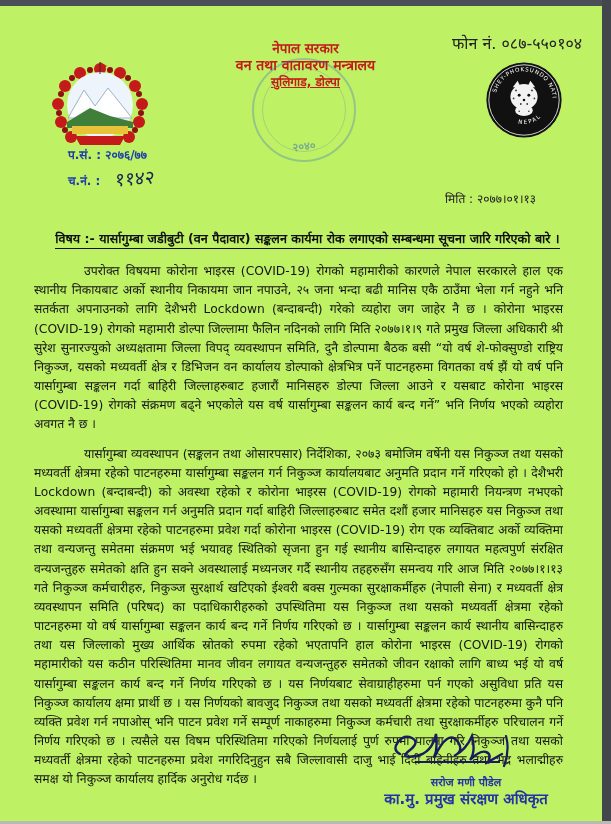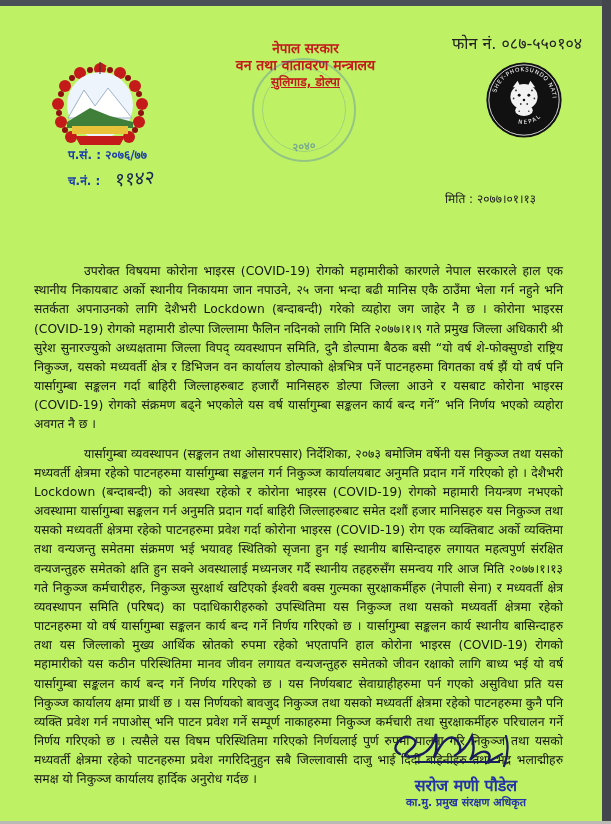--- a/index.html
+++ b/index.html
@@ -44,22 +44,22 @@
   .subject span{font-weight:bold;font-size:12.6px;color:#111;border-bottom:1.4px solid #111;padding-bottom:2px;}
 
   
   .body-text{position:absolute;top:262px;left:34px;right:32px;font-size:12.3px;line-height:1.56;
         text-align:justify;color:#151515;}
   .body-text p{margin:0 16px 10px 0;text-indent:50px;}
 
   
   .sig-block{position:absolute;top:718px;left:356px;width:220px;text-align:center;}
   .sig-mark{width:160px;height:58px;margin:0 auto;display:block;}
-  .sig-name{color:#2433a6;font-weight:bold;font-size:16px;line-height:1.25;}
-  .sig-title{color:#2433a6;font-weight:bold;font-size:11px;line-height:1.3;}
+  .sig-name{color:#2433a6;font-weight:bold;font-size:11px;line-height:1.25;}
+  .sig-title{color:#2433a6;font-weight:bold;font-size:15px;line-height:1.3;}
 </style>
 </head>
 <body>
 
 <div class="page">
   <div class="edge-top"></div>
   <div class="edge-right"></div>
   <div class="edge-bottom"></div>
 
   <svg class="emblem" viewBox="0 0 100 100">
@@ -154,20 +154,23 @@
       <span>च.नं. :</span>
       <span class="dispatch-value">११४२</span>
     </div>
   </div>
 
   <div class="date-block">
     <span>मिति :</span>
     <span>२०७७।०१।१३</span>
   </div>
 
+  <div class="subject">
+    <span>विषय :- यार्सागुम्बा जडीबुटी (वन पैदावार) सङ्कलन कार्यमा रोक लगाएको सम्बन्धमा सूचना जारि गरिएको बारे ।</span>
+  </div>
 
   <div class="body-text">
     <p>उपरोक्त विषयमा कोरोना भाइरस (COVID-19) रोगको महामारीको कारणले नेपाल सरकारले हाल एक स्थानीय निकायबाट अर्को स्थानीय निकायमा जान नपाउने, २५ जना भन्दा बढी मानिस एकै ठाउँमा भेला गर्न नहुने भनि सतर्कता अपनाउनको लागि देशैभरी Lockdown (बन्दाबन्दी) गरेको व्यहोरा जग जाहेर नै छ । कोरोना भाइरस (COVID-19) रोगको महामारी डोल्पा जिल्लामा फैलिन नदिनको लागि मिति २०७७।१।९ गते प्रमुख जिल्ला अधिकारी श्री सुरेश सुनारज्युको अध्यक्षतामा जिल्ला विपद् व्यवस्थापन समिति, दुनै डोल्पामा बैठक बसी “यो वर्ष शे-फोक्सुण्डो राष्ट्रिय निकुञ्ज, यसको मध्यवर्ती क्षेत्र र डिभिजन वन कार्यालय डोल्पाको क्षेत्रभित्र पर्ने पाटनहरुमा विगतका वर्ष झैं यो वर्ष पनि यार्सागुम्बा सङ्कलन गर्दा बाहिरी जिल्लाहरुबाट हजारौं मानिसहरु डोल्पा जिल्ला आउने र यसबाट कोरोना भाइरस (COVID-19) रोगको संक्रमण बढ्ने भएकोले यस वर्ष यार्सागुम्बा सङ्कलन कार्य बन्द गर्ने” भनि निर्णय भएको व्यहोरा अवगत नै छ ।</p>
     <p>यार्सागुम्बा व्यवस्थापन (सङ्कलन तथा ओसारपसार) निर्देशिका, २०७३ बमोजिम वर्षेनी यस निकुञ्ज तथा यसको मध्यवर्ती क्षेत्रमा रहेको पाटनहरुमा यार्सागुम्बा सङ्कलन गर्न निकुञ्ज कार्यालयबाट अनुमति प्रदान गर्ने गरिएको हो । देशैभरी Lockdown (बन्दाबन्दी) को अवस्था रहेको र कोरोना भाइरस (COVID-19) रोगको महामारी नियन्त्रण नभएको अवस्थामा यार्सागुम्बा सङ्कलन गर्न अनुमति प्रदान गर्दा बाहिरी जिल्लाहरुबाट समेत दशौं हजार मानिसहरु यस निकुञ्ज तथा यसको मध्यवर्ती क्षेत्रमा रहेको पाटनहरुमा प्रवेश गर्दा कोरोना भाइरस (COVID-19) रोग एक व्यक्तिबाट अर्को व्यक्तिमा तथा वन्यजन्तु समेतमा संक्रमण भई भयावह स्थितिको सृजना हुन गई स्थानीय बासिन्दाहरु लगायत महत्वपुर्ण संरक्षित वन्यजन्तुहरु समेतको क्षति हुन सक्ने अवस्थालाई मध्यनजर गर्दै स्थानीय तहहरुसँग समन्वय गरि आज मिति २०७७।१।१३ गते निकुञ्ज कर्मचारीहरु, निकुञ्ज सुरक्षार्थ खटिएको ईश्वरी बक्स गुल्मका सुरक्षाकर्मीहरु (नेपाली सेना) र मध्यवर्ती क्षेत्र व्यवस्थापन समिति (परिषद) का पदाधिकारीहरुको उपस्थितिमा यस निकुञ्ज तथा यसको मध्यवर्ती क्षेत्रमा रहेको पाटनहरुमा यो वर्ष यार्सागुम्बा सङ्कलन कार्य बन्द गर्ने निर्णय गरिएको छ । यार्सागुम्बा सङ्कलन कार्य स्थानीय बासिन्दाहरु तथा यस जिल्लाको मुख्य आर्थिक स्रोतको रुपमा रहेको भएतापनि हाल कोरोना भाइरस (COVID-19) रोगको महामारीको यस कठीन परिस्थितिमा मानव जीवन लगायत वन्यजन्तुहरु समेतको जीवन रक्षाको लागि बाध्य भई यो वर्ष यार्सागुम्बा सङ्कलन कार्य बन्द गर्ने निर्णय गरिएको छ । यस निर्णयबाट सेवाग्राहीहरुमा पर्न गएको असुविधा प्रति यस निकुञ्ज कार्यालय क्षमा प्रार्थी छ । यस निर्णयको बावजुद निकुञ्ज तथा यसको मध्यवर्ती क्षेत्रमा रहेको पाटनहरुमा कुनै पनि व्यक्ति प्रवेश गर्न नपाओस् भनि पाटन प्रवेश गर्ने सम्पूर्ण नाकाहरुमा निकुञ्ज कर्मचारी तथा सुरक्षाकर्मीहरु परिचालन गर्ने निर्णय गरिएको छ । त्यसैले यस विषम परिस्थितिमा गरिएको निर्णयलाई पुर्ण रुपमा पालना गरि निकुञ्ज तथा यसको मध्यवर्ती क्षेत्रमा रहेको पाटनहरुमा प्रवेश नगरिदिनुहुन सबै जिल्लावासी दाजु भाई दिदी बहिनीहरु तथा भद्र भलाद्मीहरु समक्ष यो निकुञ्ज कार्यालय हार्दिक अनुरोध गर्दछ ।</p>
   </div>
 
   <div class="sig-block">
     <svg class="sig-mark" viewBox="0 0 160 58">
       <path d="M14 36 q-8 -4 -2 -12 q6 -8 14 -4 q8 4 -2 12 q-12 9 6 6 q16 -3 20 -22 q2 14 -2 24 q14 -30 24 -16 q6 9 -4 14 q12 -6 18 -20 q4 16 -2 24 q10 -10 16 -8 q6 2 2 10 l14 -8" fill="none" stroke="#1a1a5e" stroke-width="2.4" stroke-linecap="round"></path>
       <path d="M30 44 h84" fill="none" stroke="#1a1a5e" stroke-width="2"></path>

